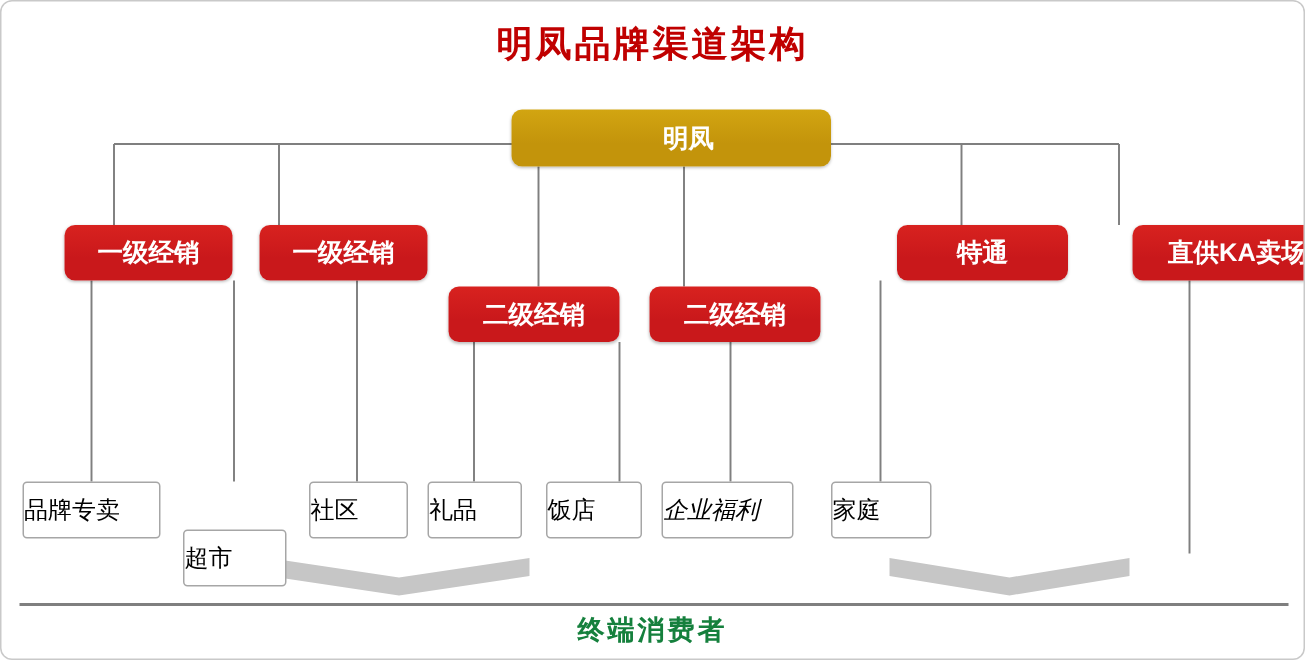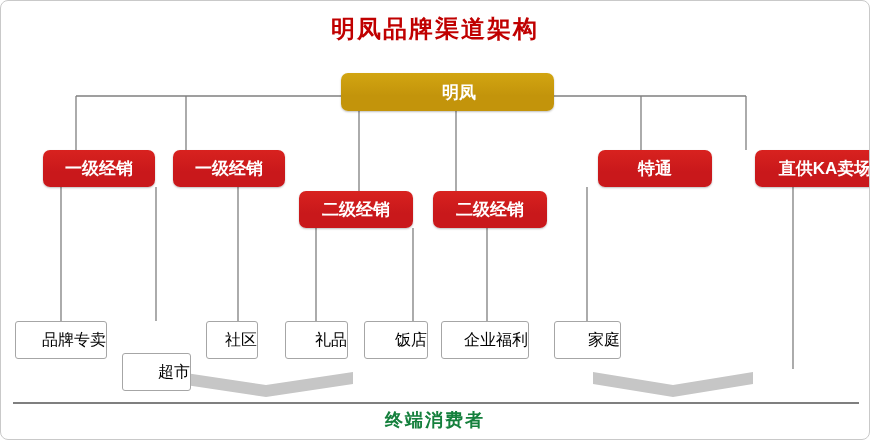--- a/index.html
+++ b/index.html
@@ -18,21 +18,21 @@
   svg .term { stroke:var(--line,#7F7F7F); stroke-width:2; }
   .node {
     position:absolute; display:flex; align-items:center; justify-content:center;
     border-radius:7px; color:#ffffff; font-weight:bold; font-size:17px;
     box-shadow:0 1px 2px rgba(0,0,0,0.25);
   }
   .gold { background:linear-gradient(180deg, #d2a511 0%, var(--gold,#C3940B) 60%); }
   .red  { background:linear-gradient(180deg, #d8221f 0%, var(--red,#C9181B) 60%);margin-left:32px; }
   .leaf {
     position:absolute; top:320px; height:38px; box-sizing:border-box;
-    display:flex; align-items:center; justify-content:flex-end;
+    display:flex; align-items:center; justify-content:flex-start;
     background:#ffffff; border:1px solid var(--leaf_border,#A6A6A6); border-radius:3px;
     color:#000000; font-size:16px;
   }
   .terminal-label {
     position:absolute; top:407px; left:0; width:100%; text-align:center;
     color:#15803d; font-size:18px; font-weight:bold; letter-spacing:2px;
   }
 </style>
 </head>
 <body>
@@ -90,30 +90,30 @@
   <div class="node red" style="left:722px; top:149px; width:140px; height:37px;">
     <span>直供KA卖场</span>
   </div>
 
   <div class="leaf" style="left:14px; width:92px;">
     <span>品牌专卖</span>
   </div>
   <div class="leaf" style="left:121px; width:69px;margin-top:32px;">
     <span>超市</span>
   </div>
-  <div class="leaf" style="left:205px; width:52px;">
+  <div class="leaf" style="left:205px; width:66px;">
     <span>社区</span>
   </div>
   <div class="leaf" style="left:284px; width:63px;">
     <span>礼品</span>
   </div>
   <div class="leaf" style="left:363px; width:64px;">
     <span>饭店</span>
   </div>
-  <div class="leaf" style="left:440px; width:88px;">
+  <div class="leaf" style="left:440px; width:88px;font-style:italic;">
     <span>企业福利</span>
   </div>
   <div class="leaf" style="left:553px; width:67px;">
     <span>家庭</span>
   </div>
 
   <div class="terminal-label">终端消费者</div>
 
 </div>
 

